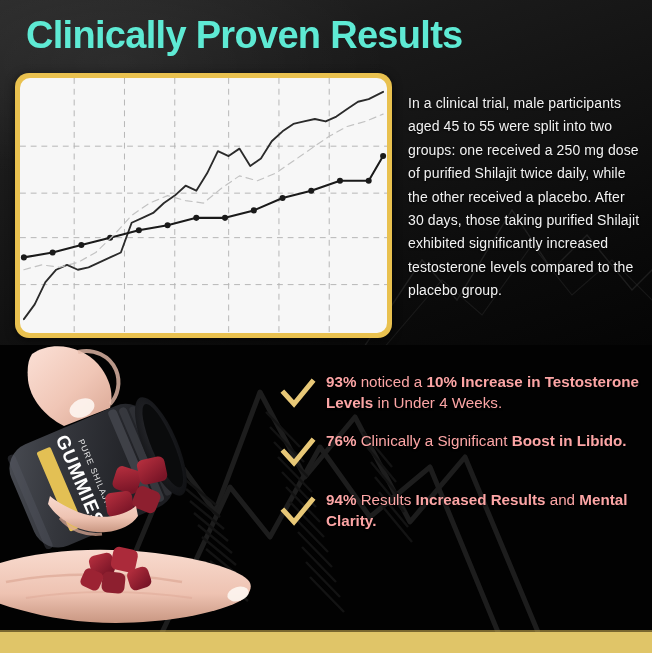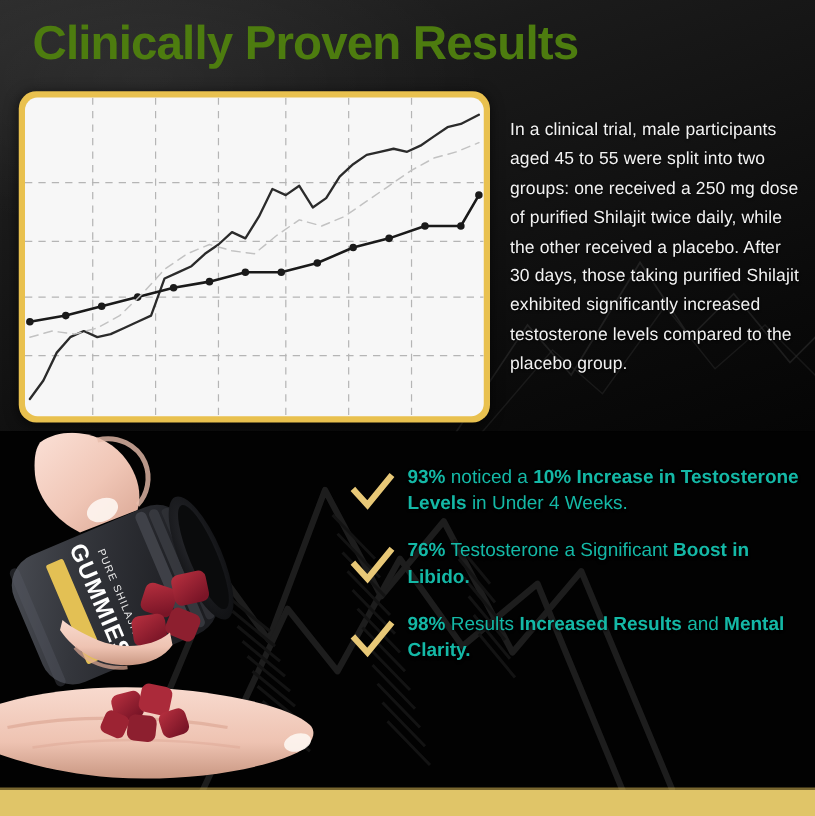--- a/index.html
+++ b/index.html
@@ -9,21 +9,21 @@
   
   .top-band{position:absolute;left:0;top:0;width:652px;height:345px;
     background:linear-gradient(160deg,#2a2a2a 0%,#1b1b1b 28%,#121212 55%,#0a0a0a 80%,#050505 100%);}
   .top-band .vignette{position:absolute;inset:0;
     background:radial-gradient(ellipse 70% 60% at 18% 18%, rgba(255,255,255,.05) 0%, rgba(0,0,0,0) 60%);}
 
   
   .top-mtn{position:absolute;right:-10px;top:150px;width:300px;height:200px;opacity:.5;pointer-events:none;}
 
   
-  .title{position:absolute;left:26px;top:12px;color:#4d7c0f;font-size:38px;line-height:46px;
+  .title{position:absolute;left:26px;top:12px;color:#5eead4;font-size:38px;line-height:46px;
     font-weight:700;letter-spacing:-.7px;white-space:nowrap;}
 
   
   .chart-card{position:absolute;left:15px;top:73px;width:377px;height:265px;
     background:#e9c14f;border-radius:14px;padding:5px;box-sizing:border-box;
     box-shadow:0 2px 10px rgba(0,0,0,.6);}
   .chart-inner{position:relative;width:100%;height:100%;background:#f7f7f7;border-radius:10px;overflow:hidden;}
   .chart-inner svg{display:block;width:100%;height:100%;}
 
   
@@ -37,21 +37,21 @@
 
   
   .photo{position:absolute;left:-14px;top:346px;width:300px;height:285px;}
   .photo svg{display:block;width:100%;height:100%;}
 
   
   .bullets{position:absolute;left:278px;top:372px;width:374px;}
   .bullet{position:relative;display:flex;align-items:flex-start;margin-bottom:17px;}
   .check{flex:0 0 40px;height:40px;margin-top:2px;}
   .check svg{display:block;width:40px;height:40px;}
-  .btext{color:#14b8a6;font-size:15.2px;line-height:20.5px;font-weight:400;padding-left:8px;
+  .btext{color:#fca5a5;font-size:15.2px;line-height:20.5px;font-weight:400;padding-left:8px;
     text-shadow:0 1px 2px rgba(0,0,0,.9);}
   .btext b{font-weight:700;}
 
   
   .gold-strip{position:absolute;left:0;bottom:0;width:652px;height:21px;background:#e0c568;}
   .strip-edge{position:absolute;left:0;bottom:21px;width:652px;height:2px;background:#c9ab4e;opacity:.6;}
 </style>
 </head>
 <body>
 
@@ -237,28 +237,28 @@
           </svg>
         </span>
         <div class="btext"><b>93%</b><span> noticed a </span><b>10% Increase in Testosterone Levels</b><span> in Under 4 Weeks.</span></div>
       </div>
       <div class="bullet">
         <span class="check">
           <svg viewBox="0 0 40 40">
             <path d="M6 19 L16 30 L34 8" fill="none" stroke="#e8c877" stroke-width="5" stroke-linecap="square" stroke-linejoin="miter"></path>
           </svg>
         </span>
-        <div class="btext"><b>76%</b><span> Testosterone a Significant </span><b>Boost in Libido.</b></div>
+        <div class="btext"><b>76%</b><span> Clinically a Significant </span><b>Boost in Libido.</b></div>
       </div>
       <div class="bullet">
         <span class="check">
           <svg viewBox="0 0 40 40">
             <path d="M6 19 L16 30 L34 8" fill="none" stroke="#e8c877" stroke-width="5" stroke-linecap="square" stroke-linejoin="miter"></path>
           </svg>
         </span>
-        <div class="btext"><b>98%</b><span> Results </span><b>Increased Results</b><span> and </span><b>Mental Clarity.</b></div>
+        <div class="btext"><b>94%</b><span> Results </span><b>Increased Results</b><span> and </span><b>Mental Clarity.</b></div>
       </div>
     </div>
 
   <div class="strip-edge"></div>
   <div class="gold-strip"></div>
 
 </div>
 
 </body></html>

